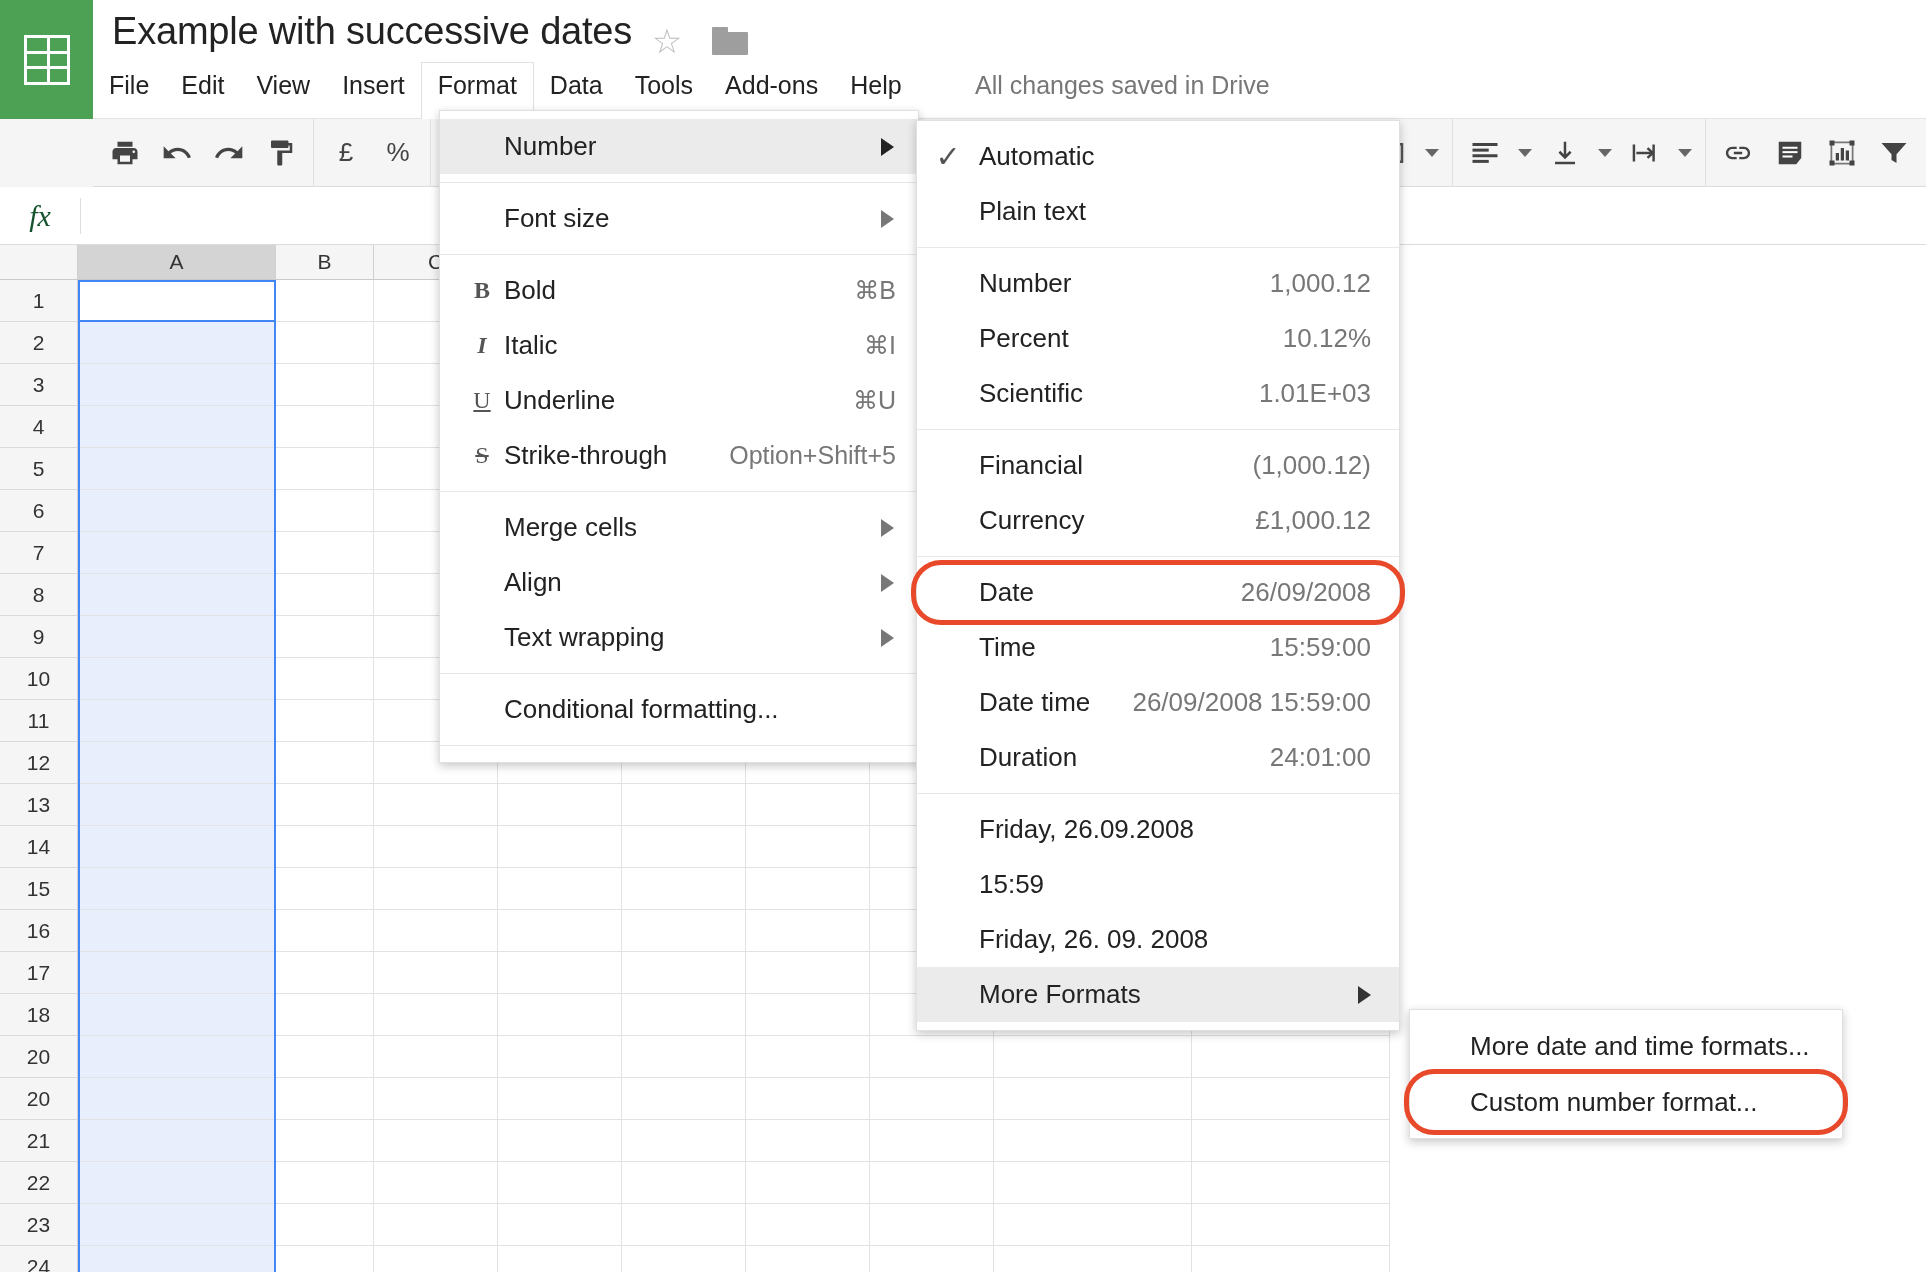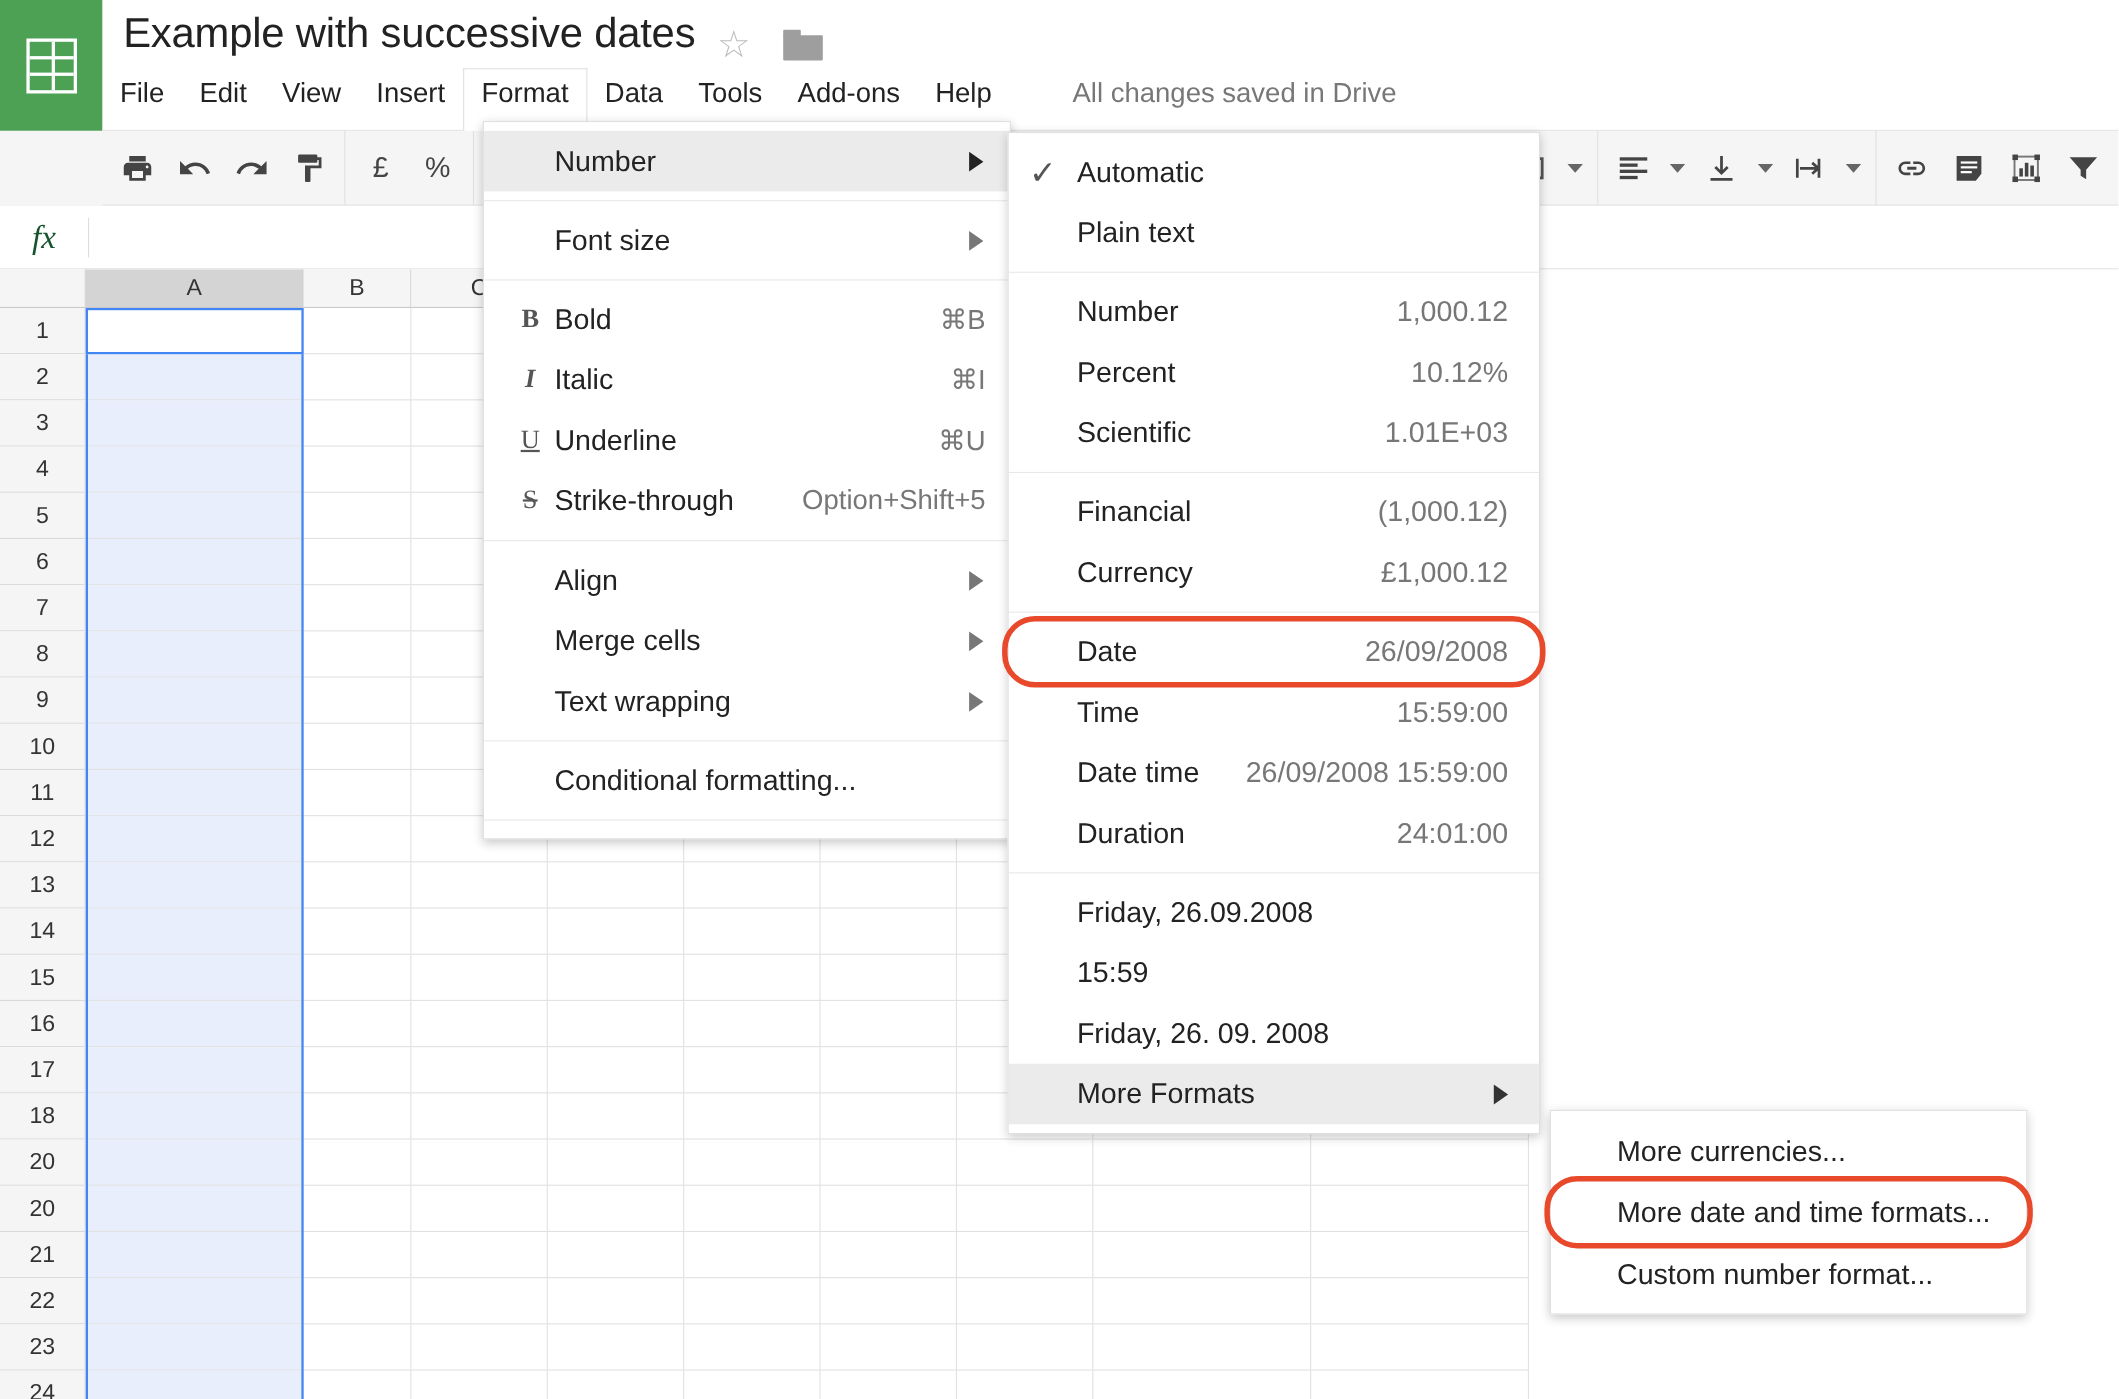--- a/index.html
+++ b/index.html
@@ -609,26 +609,26 @@
         <span class="mi-accel">⌘U</span>
       </div>
       <div class="mrow">
         <span class="mi-icon"><span style="text-decoration:line-through;">S</span></span>
         <span class="mi-label">Strike-through</span>
         <span class="mi-accel">Option+Shift+5</span>
       </div>
       <div class="mdiv"></div>
       <div class="mrow">
         <span class="mi-icon"></span>
+        <span class="mi-label">Merge cells</span>
+        <span class="mi-arrow"></span>
+      </div>
+      <div class="mrow">
+        <span class="mi-icon"></span>
         <span class="mi-label">Align</span>
-        <span class="mi-arrow"></span>
-      </div>
-      <div class="mrow">
-        <span class="mi-icon"></span>
-        <span class="mi-label">Merge cells</span>
         <span class="mi-arrow"></span>
       </div>
       <div class="mrow">
         <span class="mi-icon"></span>
         <span class="mi-label">Text wrapping</span>
         <span class="mi-arrow"></span>
       </div>
       <div class="mdiv"></div>
       <div class="mrow">
         <span class="mi-icon"></span>
@@ -708,20 +708,19 @@
         <span class="n-label">Friday,  26. 09. 2008</span>
       </div>
       <div class="nrow hl">
         <span class="n-check"></span>
         <span class="n-label">More Formats</span>
         <span class="n-arrow"></span>
       </div>
     </div>
 
   <div class="menu-panel" id="more-formats-menu" style="left:1409px; top:1009px; width:434px;">
-      <div class="fly-row">More currencies...</div>
       <div class="fly-row">More date and time formats...</div>
       <div class="fly-row">Custom number format...</div>
     </div>
 
 <div class="ring" style="left: 911px; top: 560px; width: 494px; height: 65px;"></div>
     <div class="ring" style="left: 1404px; top: 1069px; width: 444px; height: 66px;"></div>
   </div>
 
 </body></html>

